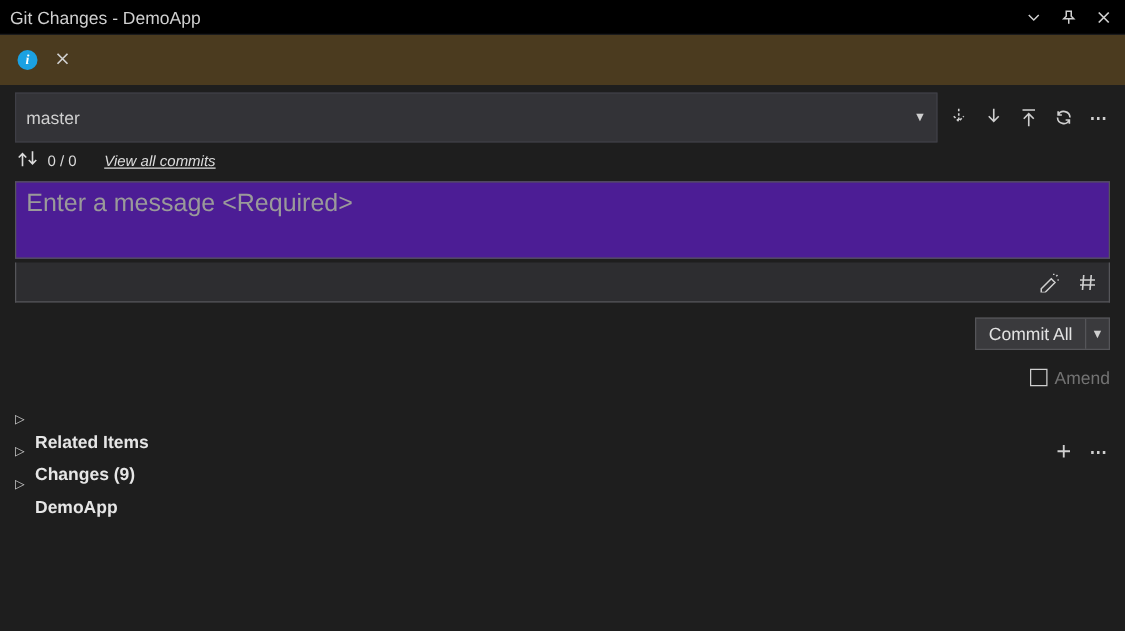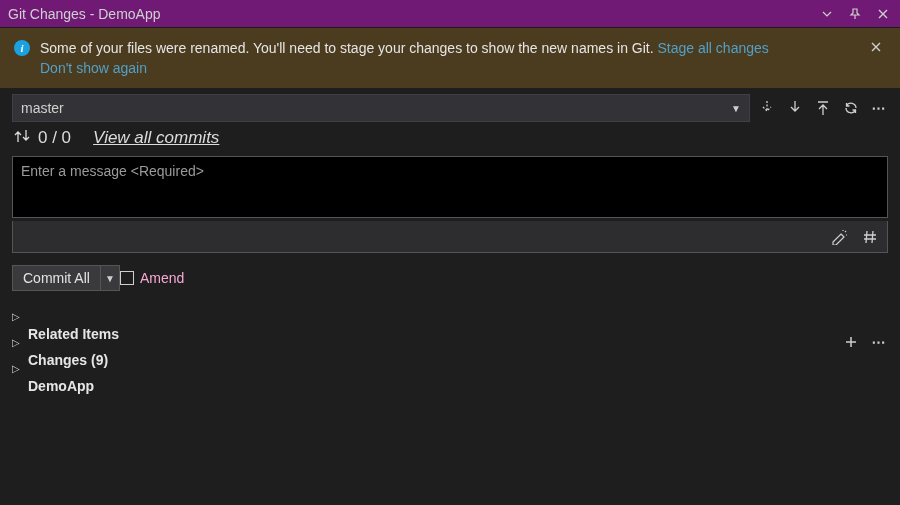--- a/index.html
+++ b/index.html
@@ -7,21 +7,21 @@
     width: 900px;
     height: 505px;
     background: #1e1e1e;
     font-family: "Segoe UI", Arial, sans-serif;
     font-size: 14px;
     color: #cccccc;
     overflow: hidden;
   }
   .titlebar {
     height: 28px;
-    background: #701a75;
+    background: #000000;
     display: flex;
     align-items: center;
     padding: 0 8px;
     border-bottom: 1px solid #1b1b1c;
   }
   .titlebar-title {
     flex: 1;
     color: #d0d0d0;
     font-size: 14px;
   }
@@ -64,72 +64,74 @@
   .toolbar {
     display: flex;
     align-items: center;
     padding: 6px 12px 4px 12px;
     gap: 8px;
   }
   .branch-select {
     flex: 1;
     background: #333337;
     border: 1px solid #3f3f46;
-    height: 28px;
+    height: 40px;
     display: flex;
     align-items: center;
     padding: 0 8px;
     color: #d0d0d0;
     font-size: 14px;
     justify-content: space-between;
   }
   .branch-caret { font-size: 10px; color: #cfcfcf; }
   .toolbar-icons { display: flex; gap: 10px; align-items: center; }
   .tbtn { width: 18px; height: 18px; display: flex; align-items: center; justify-content: center; cursor: pointer; }
   .tbtn svg { stroke: #cfcfcf; }
 
   .status-row {
     display: flex;
     align-items: center;
     padding: 2px 14px 8px 14px;
     gap: 8px;
-    font-size: 17px;
+    font-size: 12px;
     color: #dcdcdc;
   }
   .status-row .link { color: #dcdcdc; text-decoration: underline; cursor: pointer; font-style: italic; }
 
   .msg-area { padding: 0 12px; }
   .msg-input {
     width: 100%;
     height: 62px;
-    background: #000000;
+    background: #4c1d95;
     border: 1px solid #555559;
     color: #cfcfcf;
-    font-size: 14px;
+    font-size: 20px;
     padding: 6px 8px;
     resize: none;
     font-family: inherit;
   }
   .msg-input::placeholder { color: #9a9a9a; }
   .msg-sub {
     height: 32px;
     border: 1px solid #555559;
     border-top: none;
     background: #2d2d30;
     display: flex;
     justify-content: flex-end;
     align-items: center;
     gap: 12px;
     padding: 0 8px;
   }
 
   .commit-row {
     display: flex;
-    align-items: center;
+    align-items: flex-end;
     padding: 12px 12px 10px 12px;
+    gap: 14px;
+    flex-direction: column;
   }
   .commit-btn {
     display: flex;
     background: #3a3a3d;
     border: 1px solid #555559;
   }
   .commit-btn-main {
     padding: 4px 10px;
     color: #e2e2e2;
     font-size: 14px;
@@ -138,21 +140,21 @@
   }
   .commit-btn-drop {
     width: 18px;
     display: flex;
     align-items: center;
     justify-content: center;
     color: #cfcfcf;
     font-size: 10px;
     cursor: pointer;
   }
-  .amend { display: flex; align-items: center; gap: 6px; color: #f9a8d4; }
+  .amend { display: flex; align-items: center; gap: 6px; color: #737373; }
   .amend-box {
     width: 14px; height: 14px;
     border: 1.5px solid #cfcfcf;
     display: inline-block;
   }
 
   .sections { padding: 2px 12px; }
   .section-row {
     display: flex;
     align-items: center;
@@ -190,24 +192,20 @@
     <span class="tbtn">
       <svg width="12" height="12" viewBox="0 0 12 12">
           <path d="M2 2 L10 10 M10 2 L2 10" stroke-width="1.4"></path>
         </svg>
     </span>
   </div>
 </div>
 
 <div class="notif">
   <span class="notif-icon">i</span>
-  <div class="notif-body">
-    <span>Some of your files were renamed. You'll need to stage your changes to show the new names in Git. </span><a>Stage all changes</a><br>
-    <a>Don't show again</a>
-  </div>
   <span class="notif-close">
     <svg width="12" height="12" viewBox="0 0 12 12">
         <path d="M2 2 L10 10 M10 2 L2 10" stroke="#d0d0d0" stroke-width="1.4"></path>
       </svg>
   </span>
 </div>
 
 <div class="toolbar">
   <div class="branch-select">
     <span>master</span>

